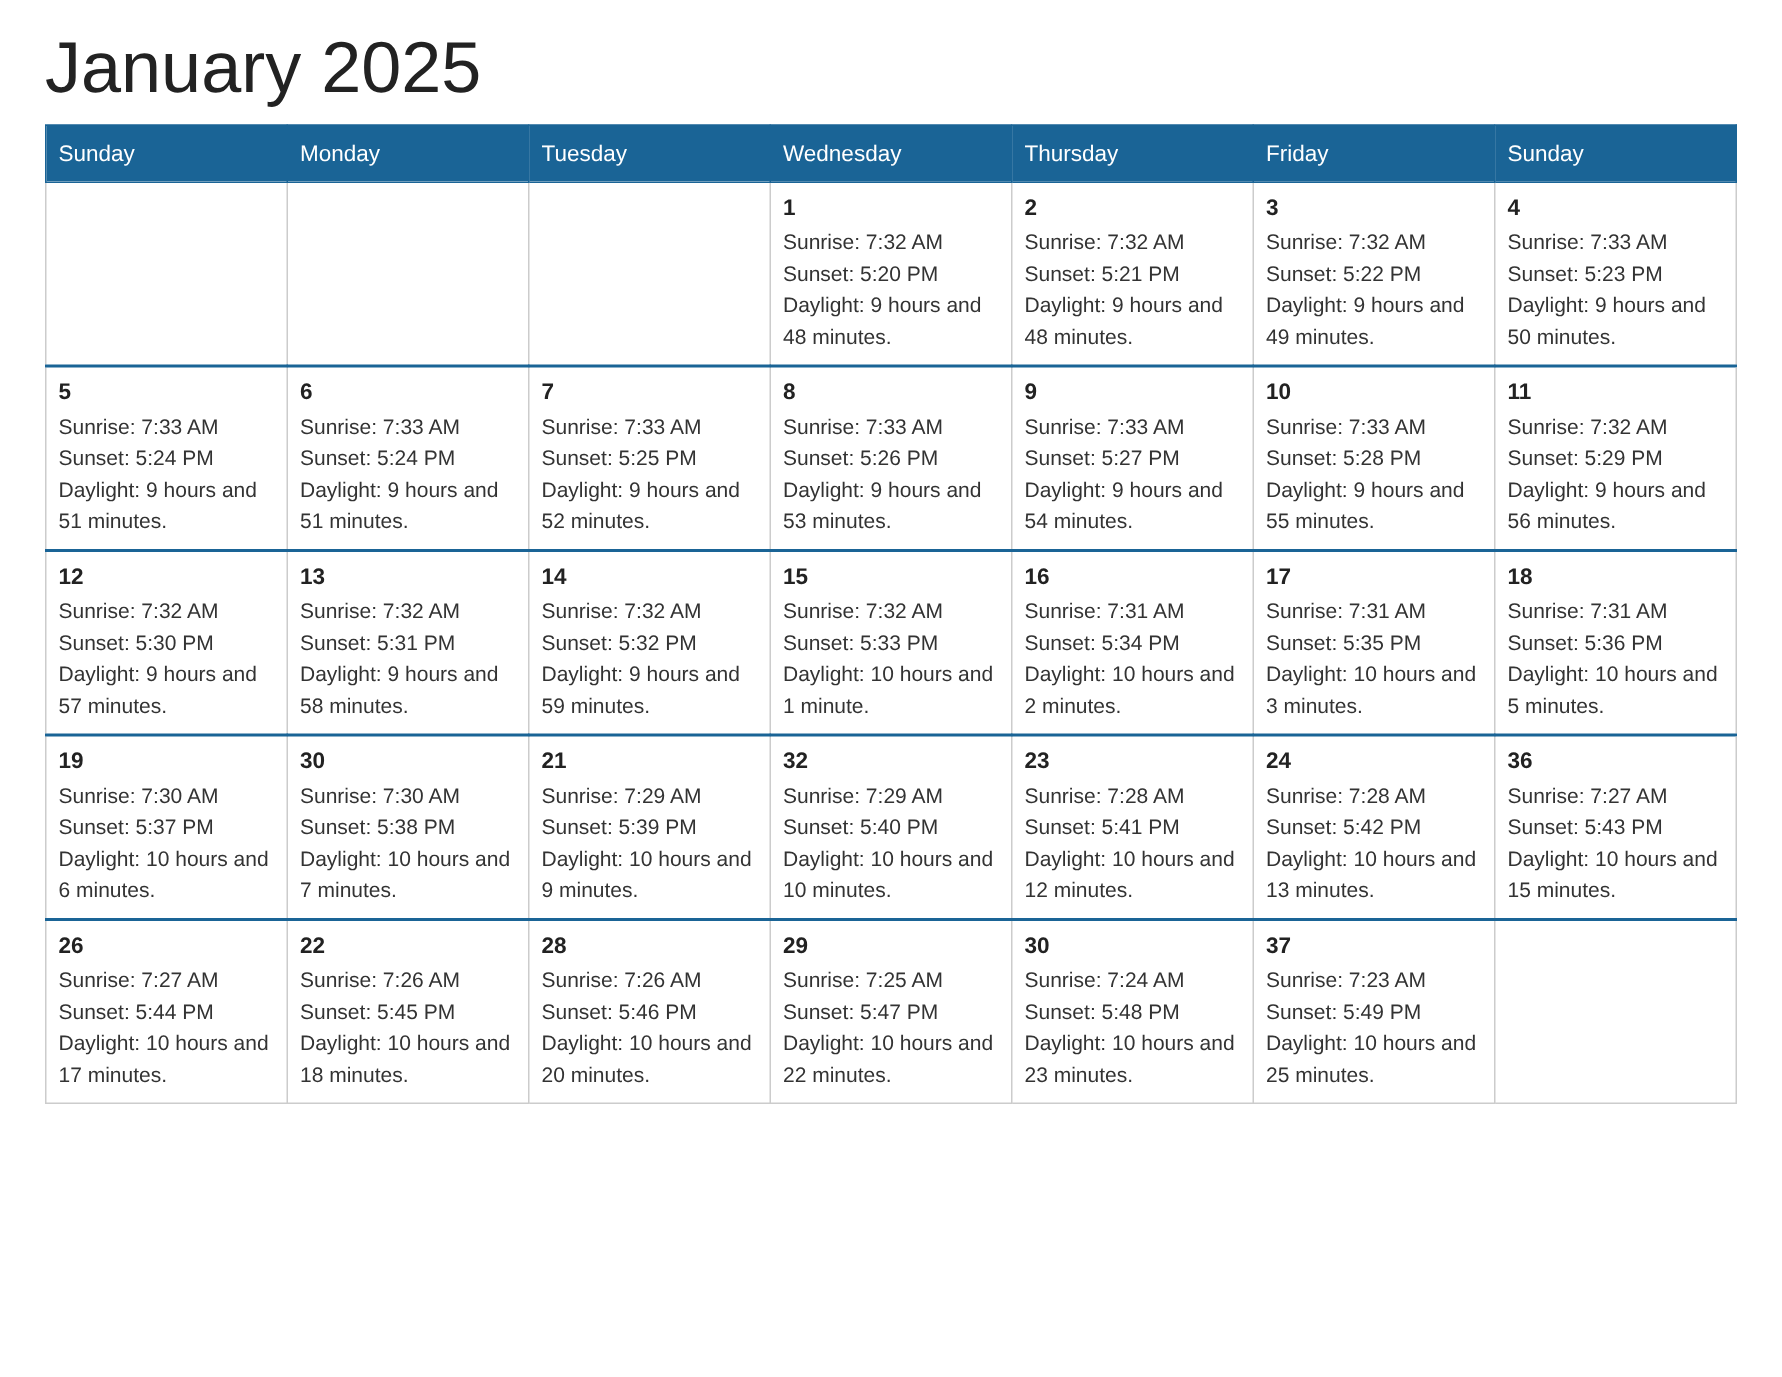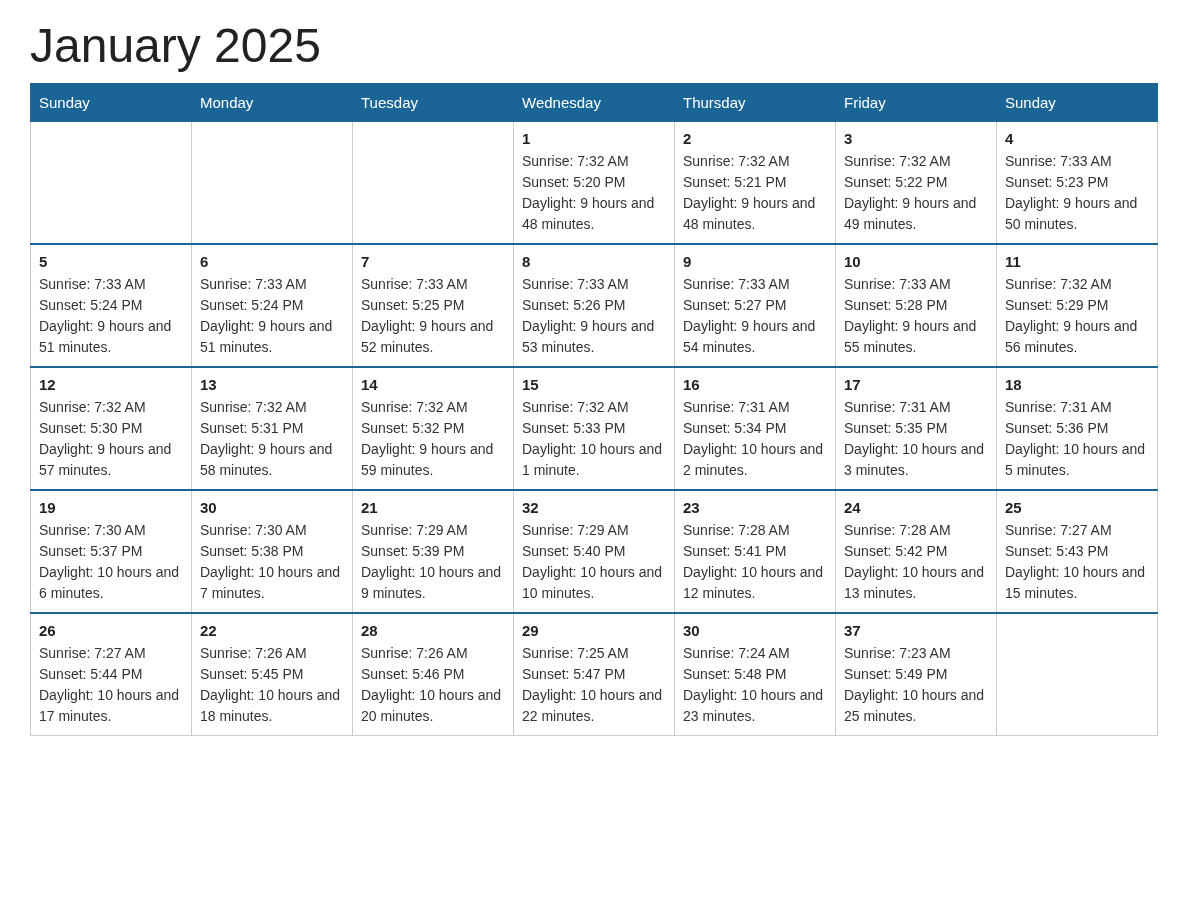--- a/index.html
+++ b/index.html
@@ -229,21 +229,21 @@
         </td>
         <td>
           <span class="day-number">23</span>
           <div class="day-info">Sunrise: 7:28 AM<br>Sunset: 5:41 PM<br>Daylight: 10 hours and 12 minutes.</div>
         </td>
         <td>
           <span class="day-number">24</span>
           <div class="day-info">Sunrise: 7:28 AM<br>Sunset: 5:42 PM<br>Daylight: 10 hours and 13 minutes.</div>
         </td>
         <td>
-          <span class="day-number">25</span>
+          <span class="day-number">36</span>
           <div class="day-info">Sunrise: 7:27 AM<br>Sunset: 5:43 PM<br>Daylight: 10 hours and 15 minutes.</div>
         </td>
       </tr>
       <tr>
         <td>
           <span class="day-number">26</span>
           <div class="day-info">Sunrise: 7:27 AM<br>Sunset: 5:44 PM<br>Daylight: 10 hours and 17 minutes.</div>
         </td>
         <td>
           <span class="day-number">22</span>

